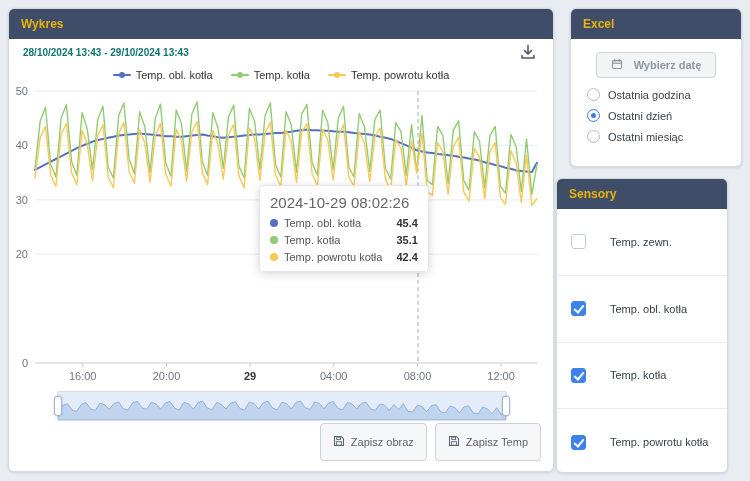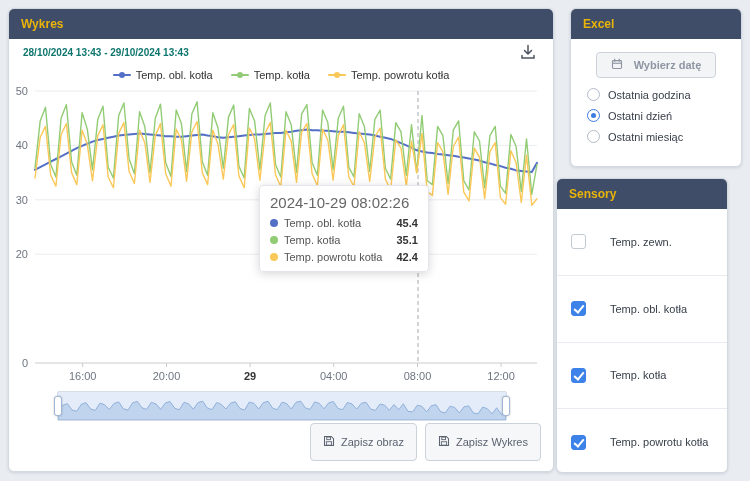--- a/index.html
+++ b/index.html
@@ -160,21 +160,21 @@
               <rect x="4.5" y="9" width="7" height="4.5" fill="none" stroke="currentColor" stroke-width="1.2"></rect>
             </svg></span>
         <span>Zapisz obraz</span>
       </button>
       <button class="btn">
         <span><svg width="12" height="12" viewBox="0 0 16 16">
               <path d="M2 2h9l3 3v9H2z" fill="none" stroke="currentColor" stroke-width="1.4"></path>
               <rect x="5" y="2.8" width="5" height="3.4" fill="none" stroke="currentColor" stroke-width="1.2"></rect>
               <rect x="4.5" y="9" width="7" height="4.5" fill="none" stroke="currentColor" stroke-width="1.2"></rect>
             </svg></span>
-        <span>Zapisz Wykres</span>
+        <span>Zapisz Temp</span>
       </button>
     </div>
   </div>
 
   <div class="card" id="range-card">
     <div class="card-header">
       <span>Excel</span>
     </div>
     <button class="date-btn">
       <span><svg width="12" height="12" viewBox="0 0 16 16">

